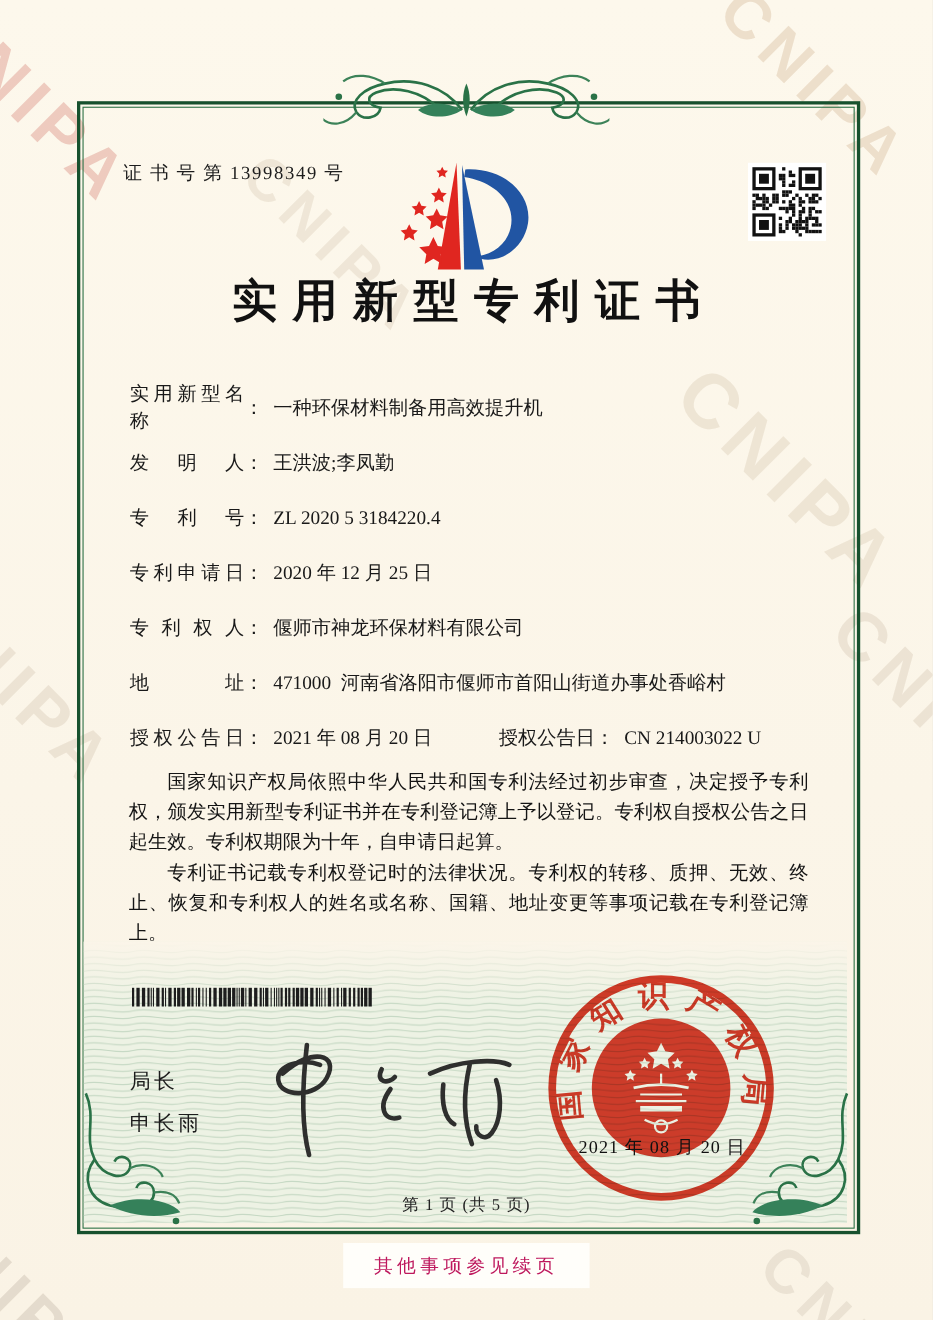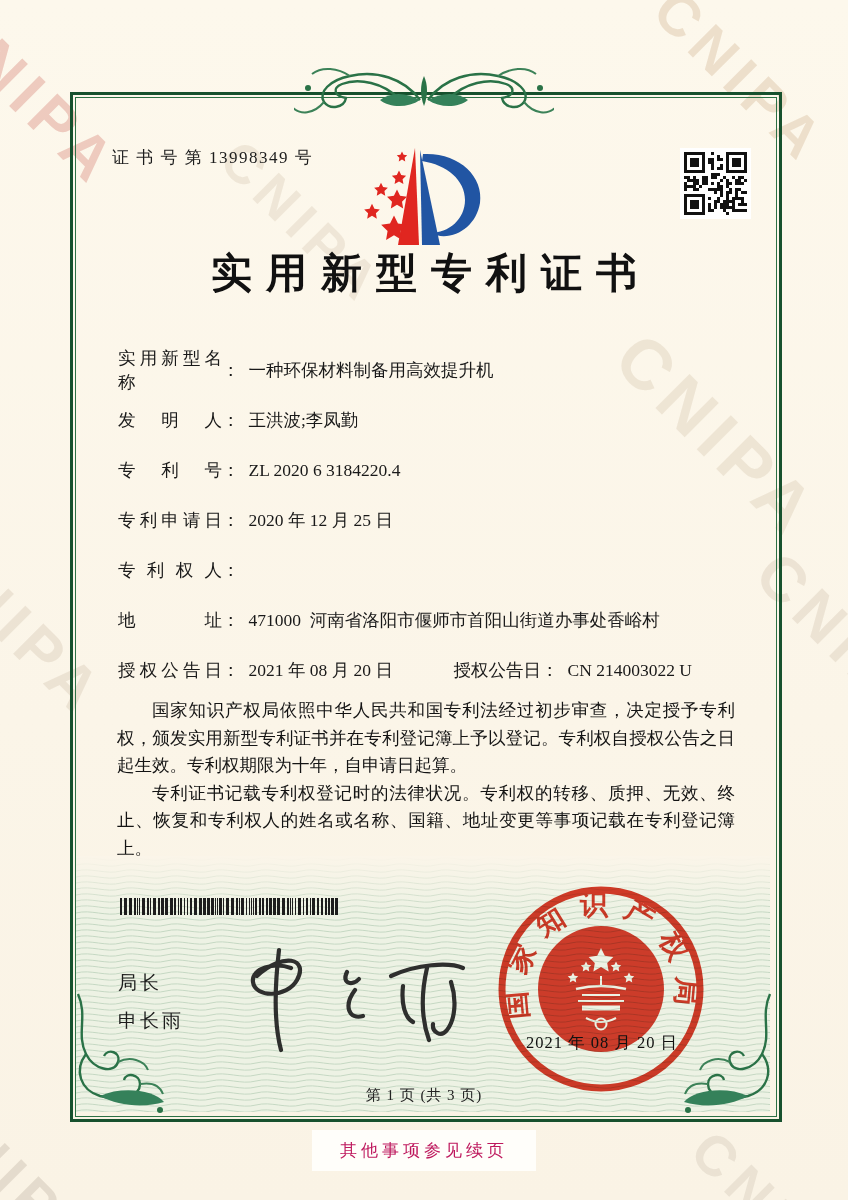--- a/index.html
+++ b/index.html
@@ -290,30 +290,31 @@
         <span class="val">一种环保材料制备用高效提升机</span>
       </div>
       <div class="row">
         <span class="lbl">发明人</span>
         <span class="colon">：</span>
         <span class="val">王洪波;李凤勤</span>
       </div>
       <div class="row">
         <span class="lbl">专利号</span>
         <span class="colon">：</span>
-        <span class="val">ZL 2020 6 3184220.4</span>
+        <span class="val">ZL 2020 5 3184220.4</span>
       </div>
       <div class="row">
         <span class="lbl">专利申请日</span>
         <span class="colon">：</span>
         <span class="val">2020 年 12 月 25 日</span>
       </div>
       <div class="row">
         <span class="lbl">专利权人</span>
         <span class="colon">：</span>
+        <span class="val">偃师市神龙环保材料有限公司</span>
       </div>
       <div class="row">
         <span class="lbl">地址</span>
         <span class="colon">：</span>
         <span class="val">471000  河南省洛阳市偃师市首阳山街道办事处香峪村</span>
       </div>
       <div class="row">
         <span class="lbl">授权公告日</span>
         <span class="colon">：</span>
         <span class="val fixed">2021 年 08 月 20 日</span>
@@ -490,16 +491,16 @@
         <path d="M88,113 L126,113" stroke-width="2"></path>
         <path d="M84,119 L130,119" stroke-width="2"></path>
         <path d="M88,126 L126,126" stroke-width="5"></path>
         <path d="M92,136 Q107,144 122,136" stroke-width="2"></path>
         <circle cx="107" cy="142" r="5.5" stroke-width="2"></circle>
       </g>
     </g>
   </svg>
   <div class="seal-date">2021 年 08 月 20 日</div>
 
-  <div class="page-num">第 1 页 (共 3 页)</div>
+  <div class="page-num">第 1 页 (共 5 页)</div>
   <div class="cont-note">其他事项参见续页</div>
 
 </div>
 
 </body></html>

